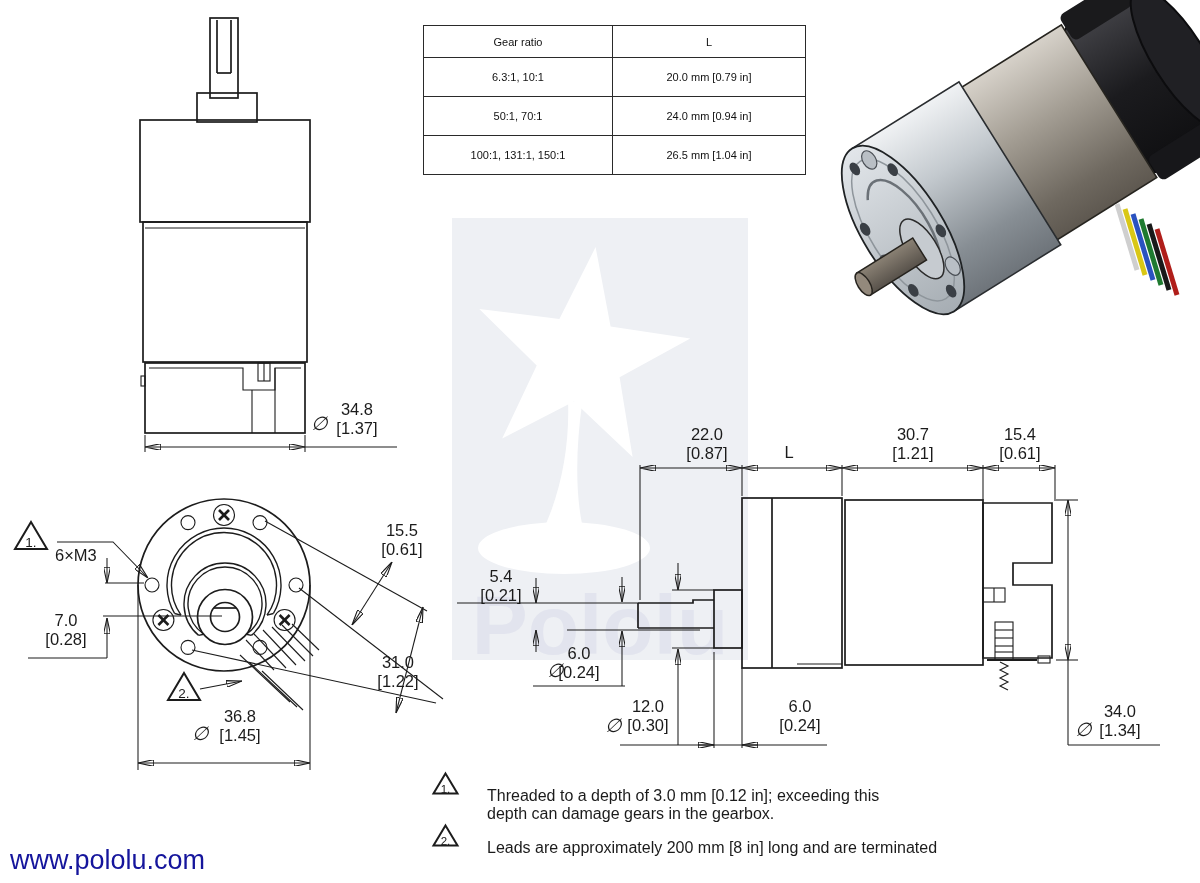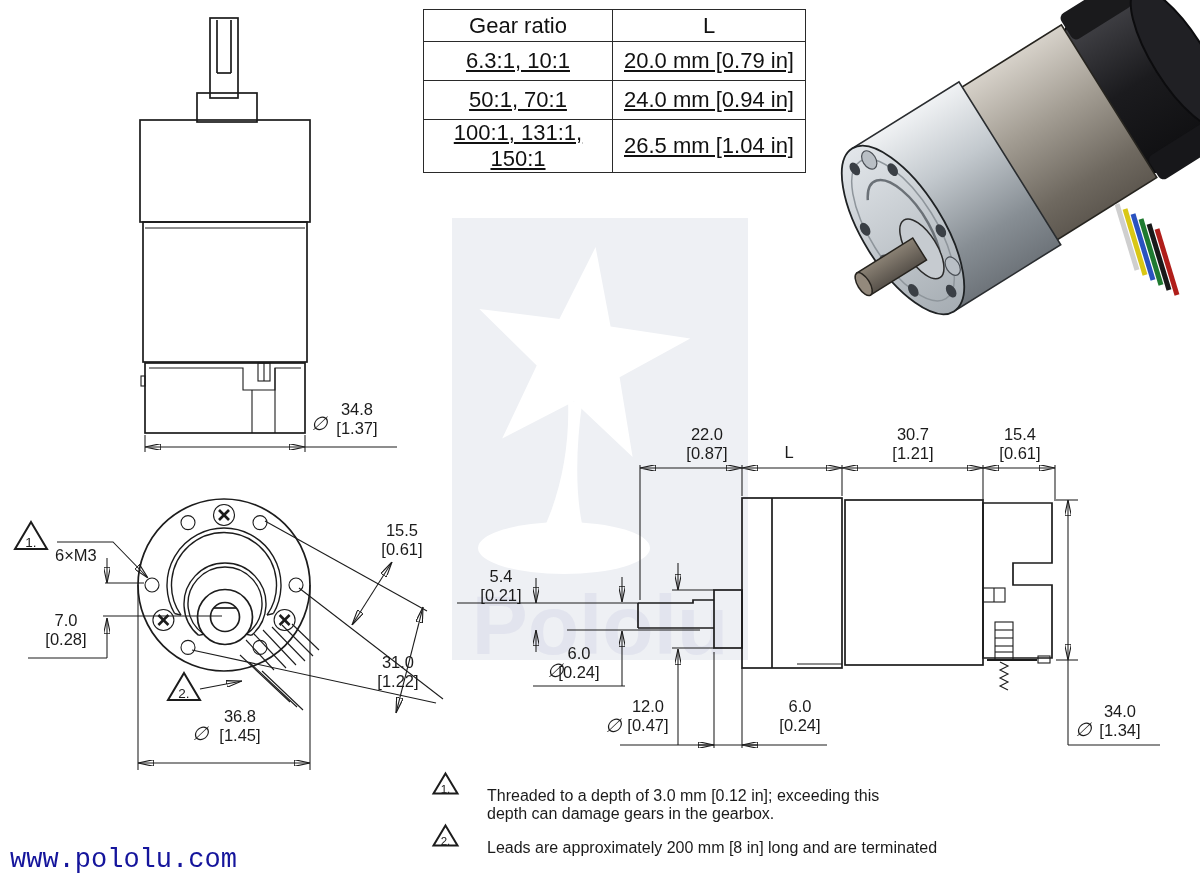--- a/index.html
+++ b/index.html
@@ -18,27 +18,27 @@
   .plain-label{position:absolute;font-size:16.5px;white-space:nowrap;z-index:5;}
   .tri{position:absolute;z-index:6;}
   .tri svg{position:absolute;left:0;top:0;width:100%;height:100%;}
   .tri polygon{fill:#fff;stroke:#1c1c1c;stroke-width:2;}
   .tri-n{position:absolute;left:0;right:0;bottom:1px;text-align:center;font-size:13.5px;}
   .tri.small .tri-n{font-size:11.5px;bottom:0;}
   .note-text{position:absolute;font-size:16px;line-height:17.5px;z-index:5;margin-top:11px;}
   #wm{position:absolute;left:452px;top:218px;width:296px;height:442px;background:#eef0f4;z-index:0;text-decoration:underline;}
   #wm svg{left:0;top:0;}
   #wm text{font-family:"Liberation Sans",sans-serif;font-weight:bold;}
-  #url{position:absolute;left:10px;top:845px;font-size:27px;color:#15159c;z-index:5;font-family:Liberation Mono, monospace;}
-  table.ratio{position:absolute;left:423px;top:9px;border-collapse:collapse;z-index:5;
-      font-size:22px;color:#111;}
+  #url{position:absolute;left:10px;top:845px;font-size:27px;color:#15159c;z-index:5;}
+  table.ratio{position:absolute;left:423px;top:25px;border-collapse:collapse;z-index:5;
+      font-size:11px;color:#111;}
   table.ratio th,table.ratio td{border:1.7px solid #2a2a2a;text-align:center;font-weight:normal;
       padding:0 10px;}
   table.ratio th{height:31px;}
-  table.ratio td{height:38px;text-decoration:underline;}
+  table.ratio td{height:38px;}
   .c1{width:168px;}  .c2{width:172px;}
 </style>
 </head>
 <body>
 
 <div id="stage">
 
   <div id="wm">
     <svg width="296" height="442" viewBox="0 0 296 442">
       <polygon fill="#ffffff" points="143.6,29.1 158.6,108.4 238.3,120.5 167.6,159.3 180.6,238.9 121.9,183.6 50.2,220.6 84.7,147.6 27.3,90.9 107.4,101.1"></polygon>
@@ -363,21 +363,21 @@
     <span class="in">[0.21]</span>
   </div>
   <span class="dia" style="left:547px;top:659px">∅</span>
   <div class="dim" style="left:579px;top:644px">
     <span class="mm">6.0</span>
     <span class="in">[0.24]</span>
   </div>
   <span class="dia" style="left:605px;top:714px">∅</span>
   <div class="dim" style="left:648px;top:697px">
     <span class="mm">12.0</span>
-    <span class="in">[0.47]</span>
+    <span class="in">[0.30]</span>
   </div>
   <div class="dim" style="left:800px;top:697px">
     <span class="mm">6.0</span>
     <span class="in">[0.24]</span>
   </div>
   <span class="dia" style="left:1075px;top:718px">∅</span>
   <div class="dim" style="left:1120px;top:702px">
     <span class="mm">34.0</span>
     <span class="in">[1.34]</span>
   </div>

